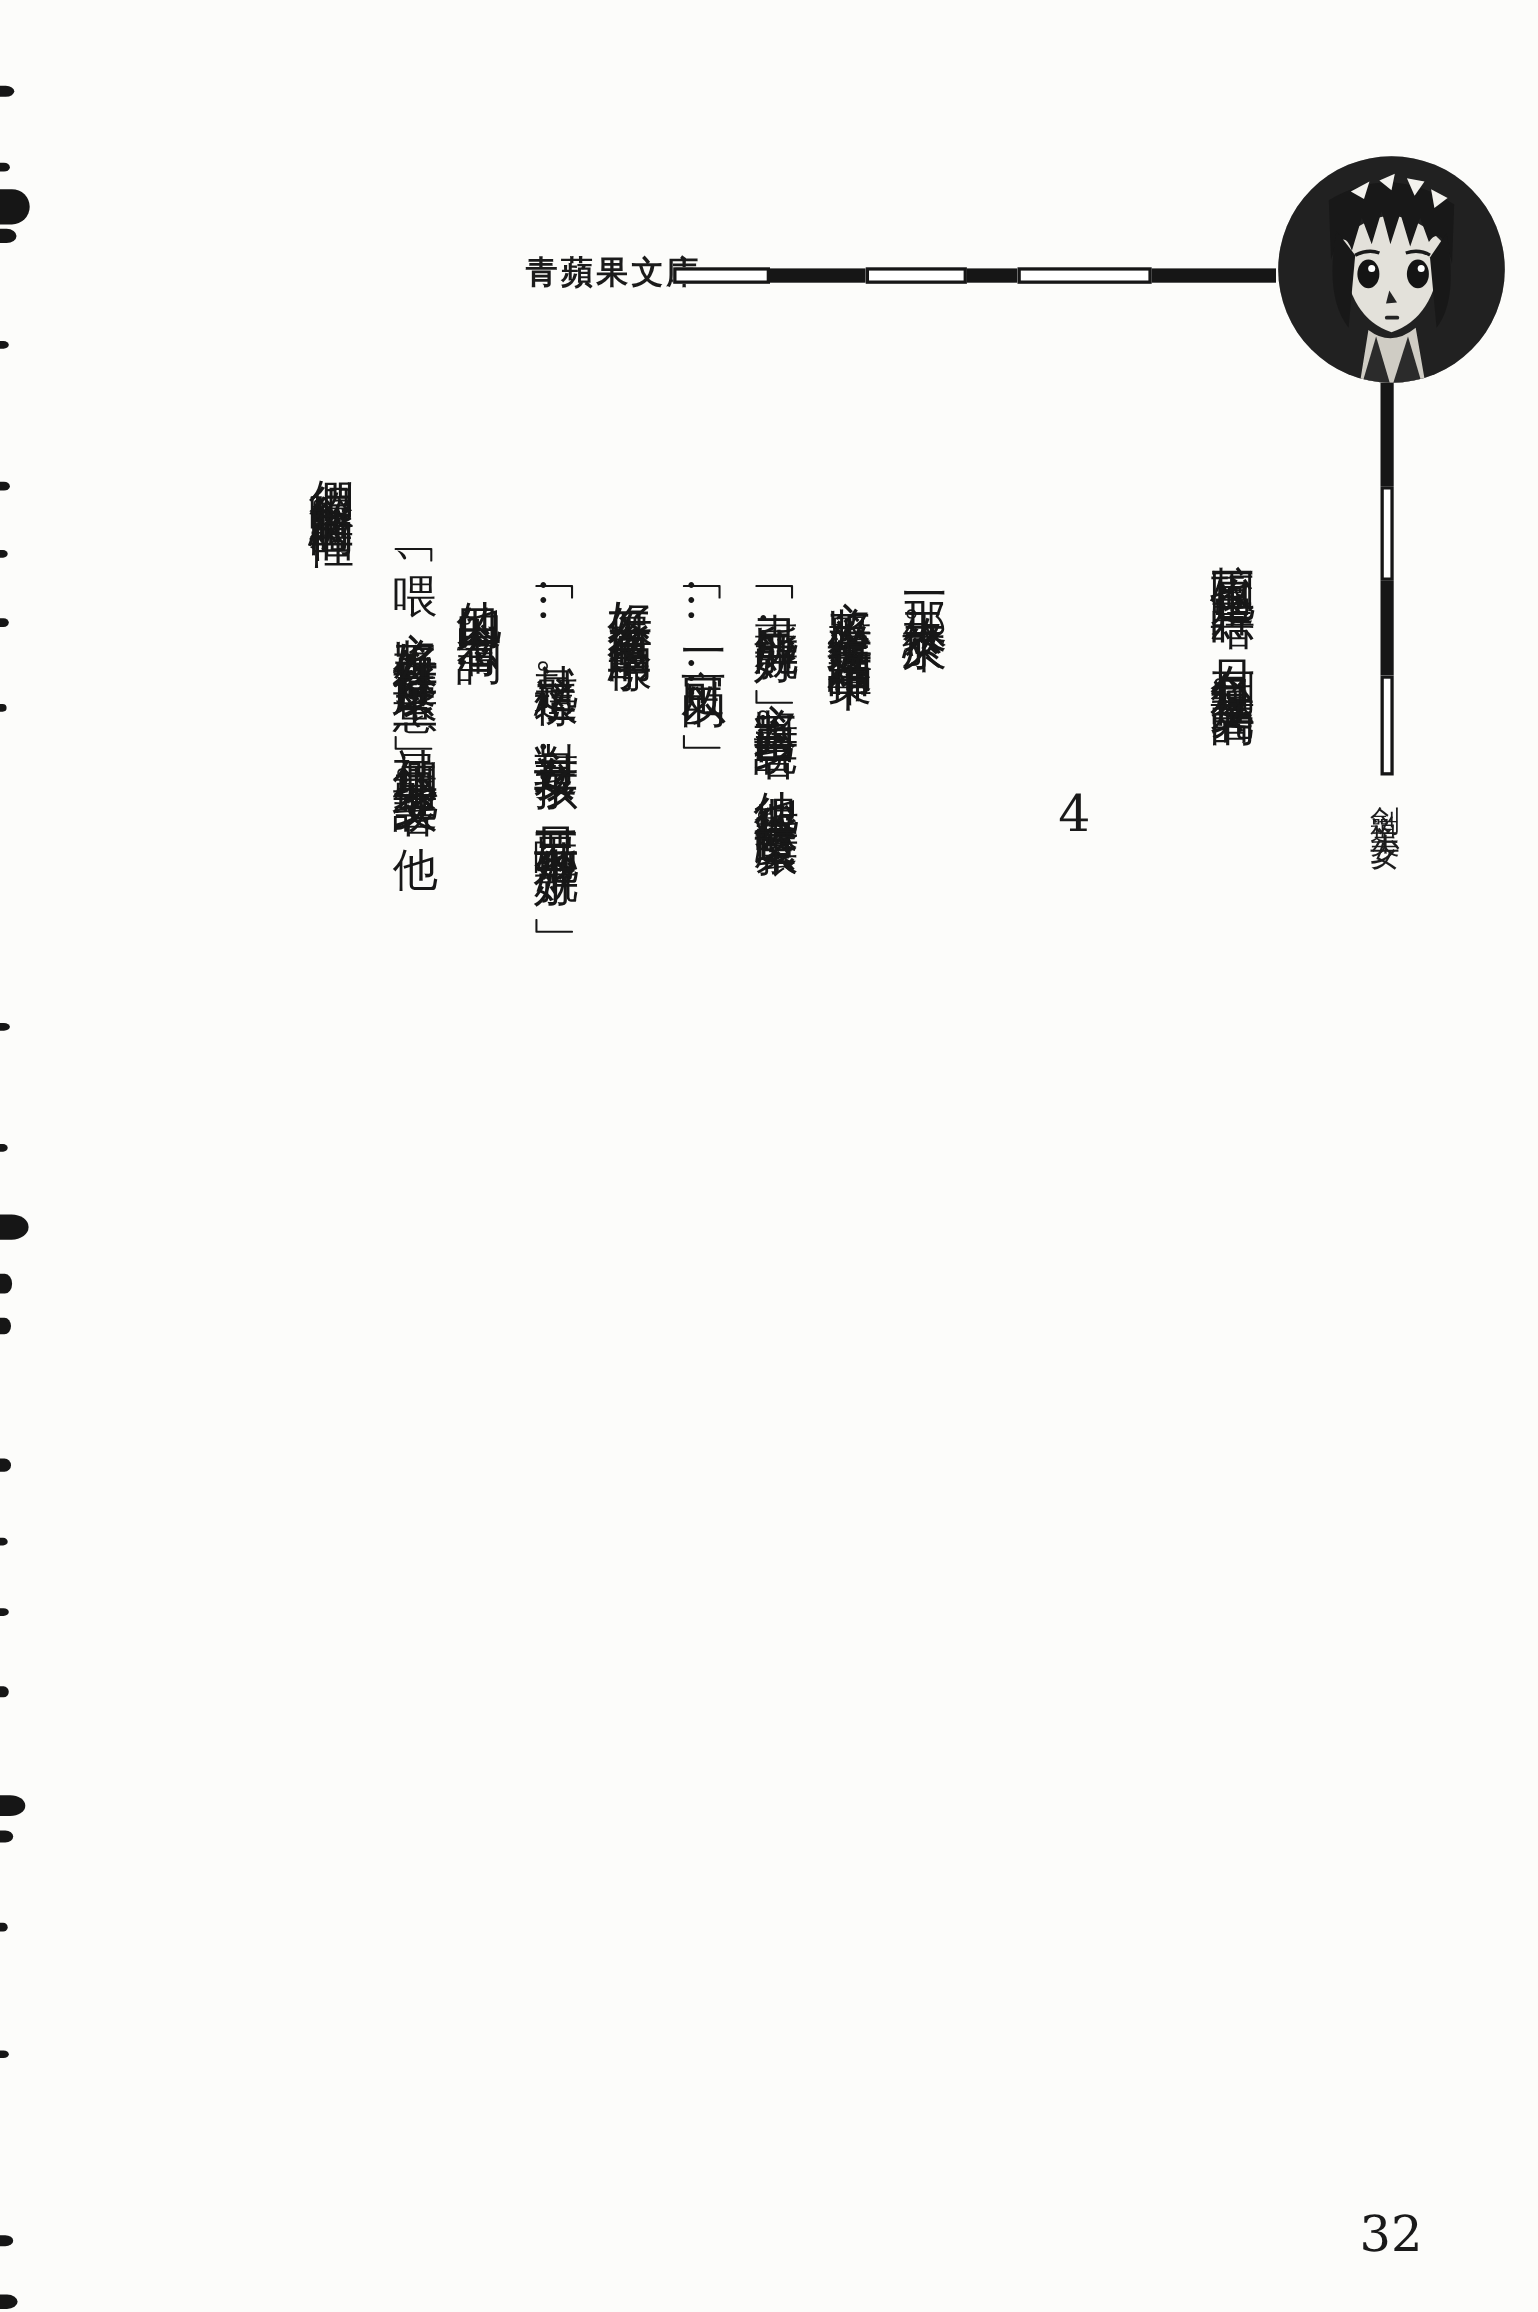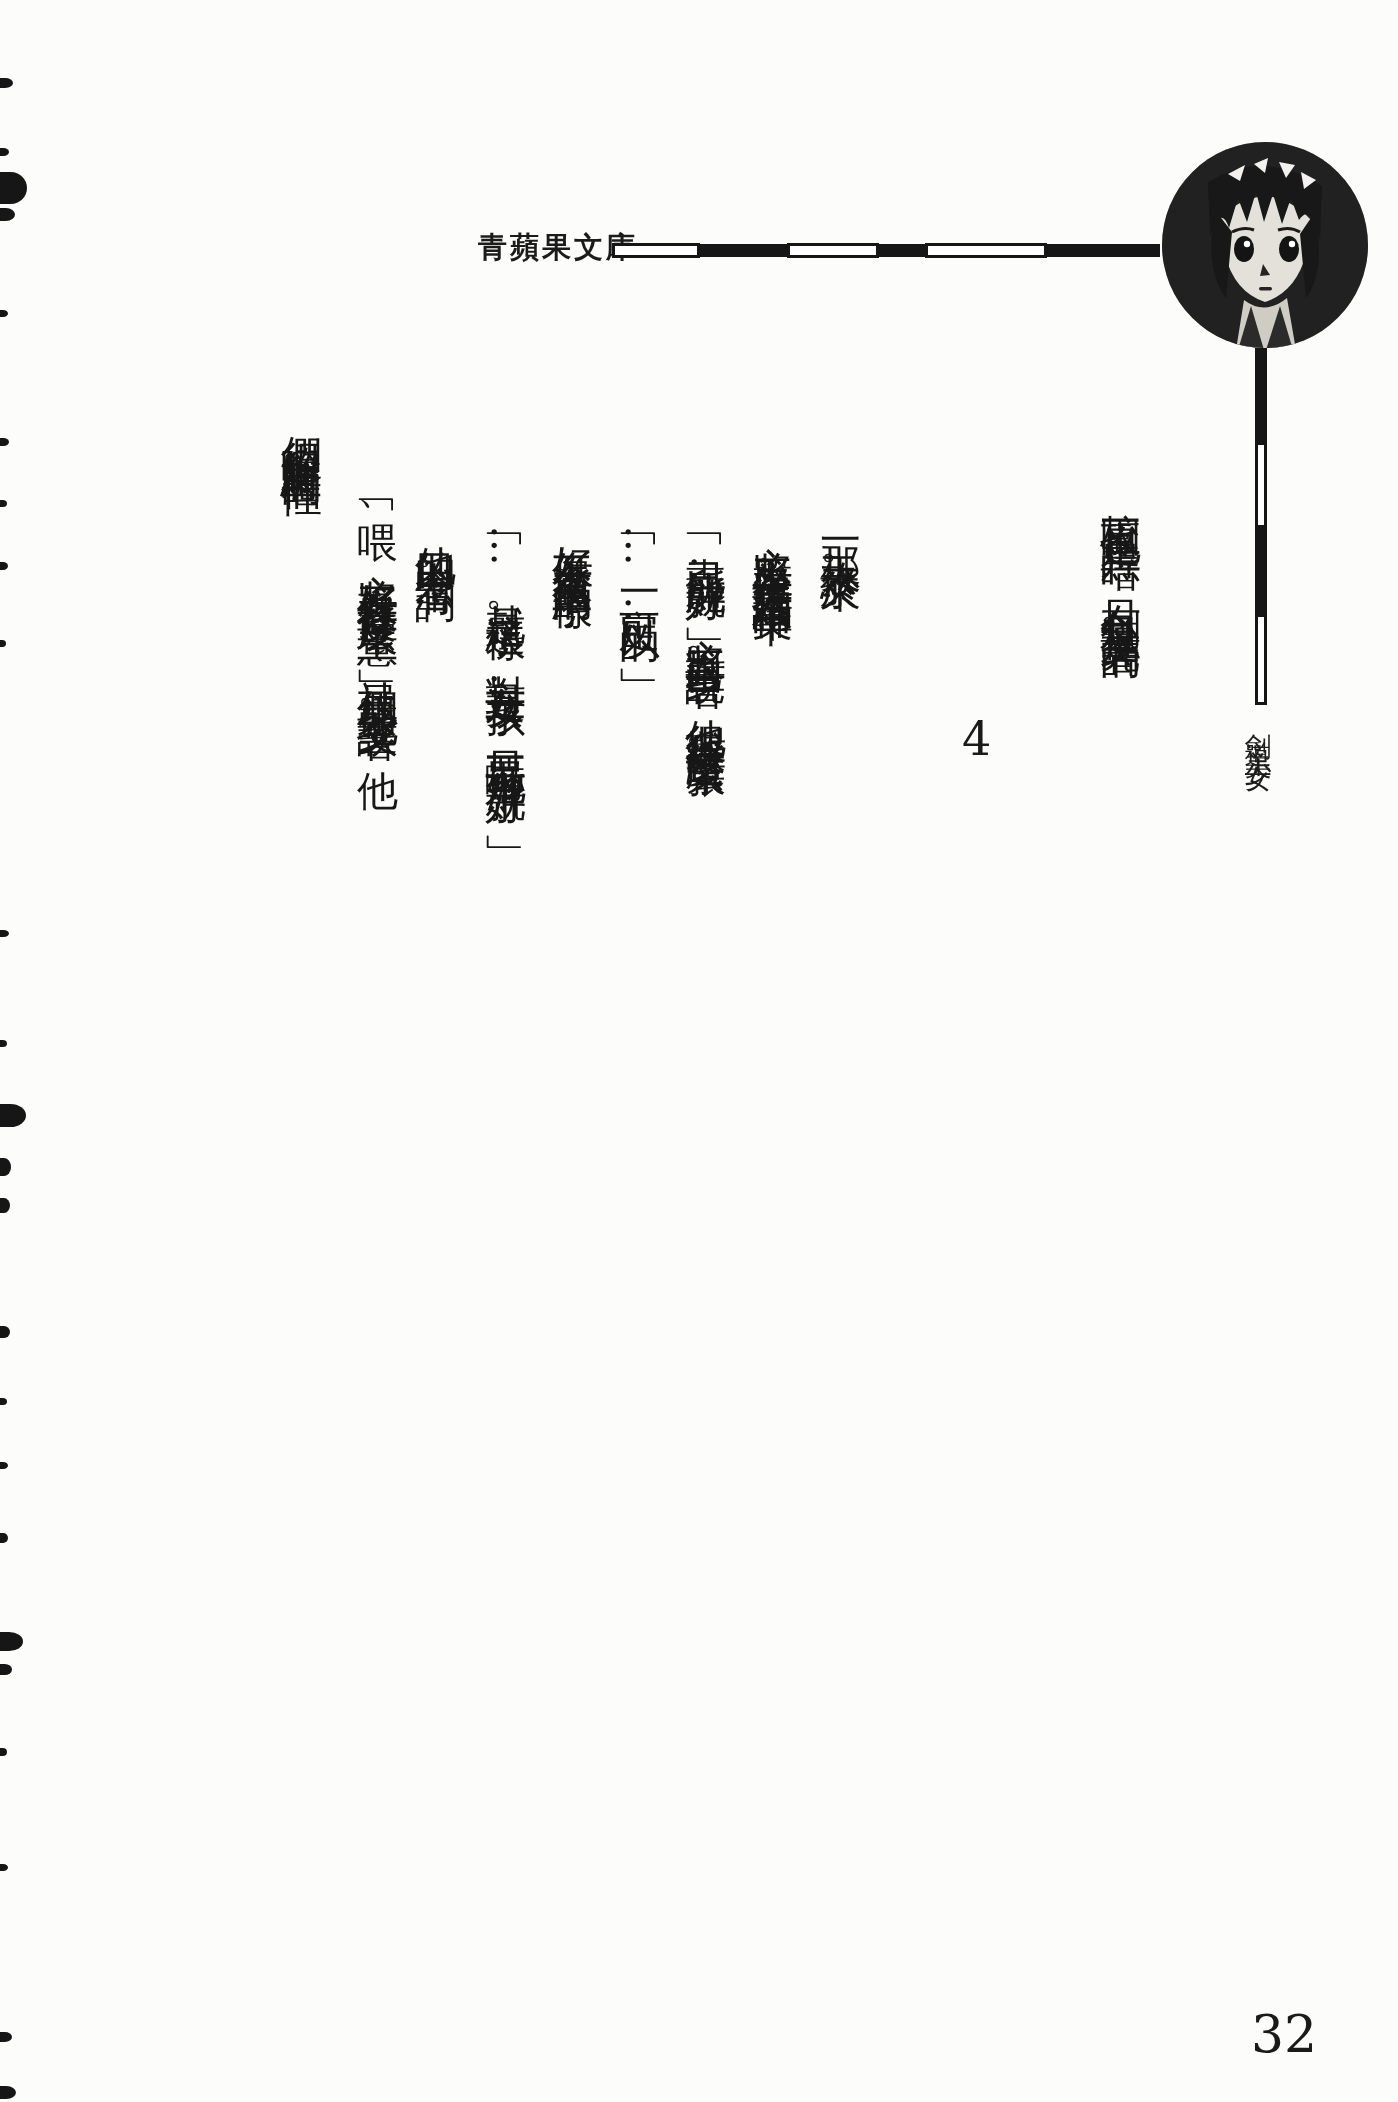--- a/index.html
+++ b/index.html
@@ -43,21 +43,21 @@
     writing-mode:vertical-rl;text-orientation:upright;
     font-size:27px;letter-spacing:8px;color:#1d1d1d;
     white-space:nowrap;
   }
   .chapter-number{
     position:absolute;left:962px;top:712px;
     font-size:46px;color:#1a1a1a;
   }
   .page-number{
     position:absolute;left:1236px;top:2004px;
-    font-size:52px;color:#1a1a1a;margin-left:15px;
+    font-size:45px;color:#1a1a1a;
   }
   .smudge{
     position:absolute;left:0;background:#161616;
     border-radius:0 60% 60% 0 / 50%;
   }
 </style>
 </head>
 <body>
 
 <div class="imprint">青蘋果文庫</div>

